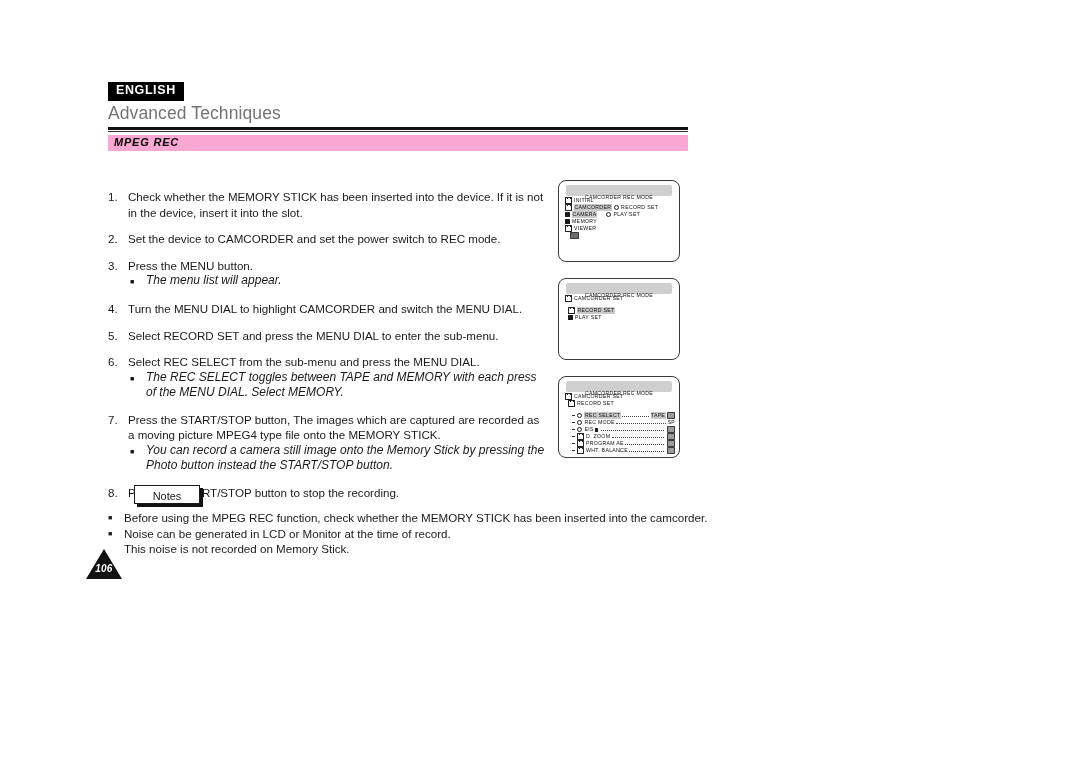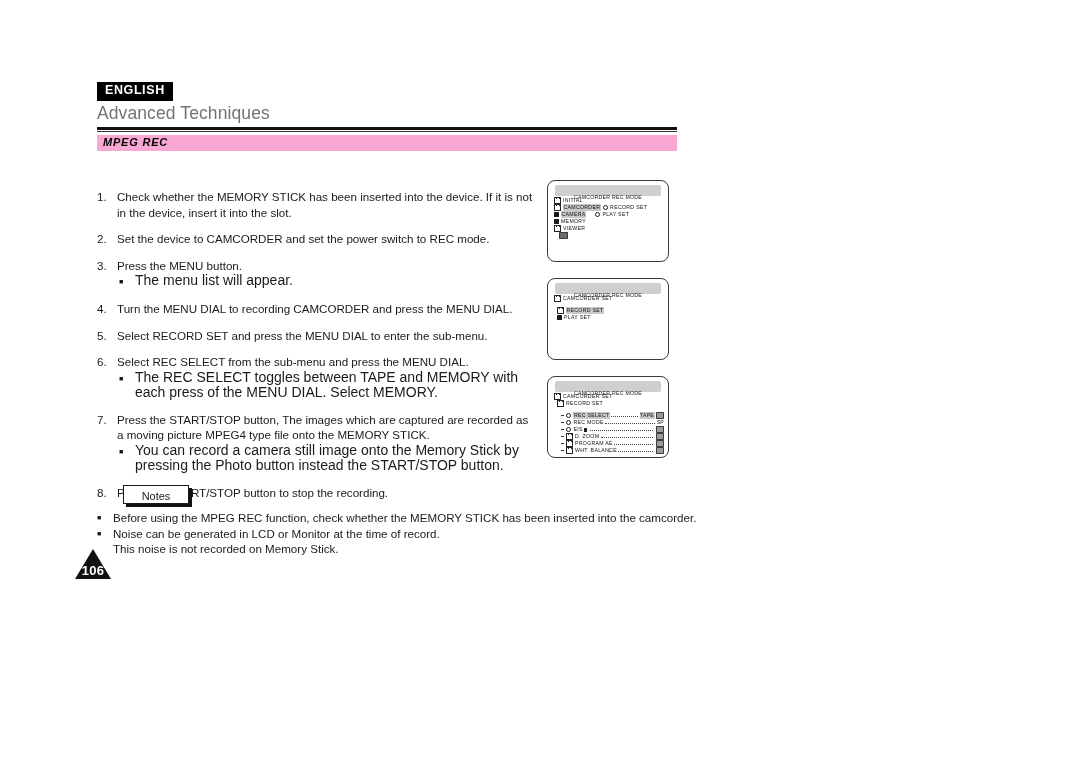--- a/index.html
+++ b/index.html
@@ -11,21 +11,21 @@
     width: 1080px;
     height: 763px;
     position: relative;
     font-family: "Liberation Sans", sans-serif;
     color: #1a1a1a;
     overflow: hidden;
   }
 
   .page {
     position: absolute;
-    left: 5px; top: 0;
+    left: 16px; top: 0;
     width: 872px;
     height: 763px;
   }
 
   
   .lang-badge {
     position: absolute;
     left: 92px;
     top: 82px;
     background: #000000;
@@ -131,22 +131,23 @@
     margin-top: 0px;
   }
   .sub-bullet {
     flex: 0 0 16px;
     font-size: 7px;
     line-height: 17px;
     color: #111;
   }
   .sub-text {
     flex: 1;
-    font-size: 14px;
+    font-size: 12px;
     line-height: 15.5px;
+    font-style: italic;
   }
 
   
   .notes-wrap {
     position: absolute;
     left: 88px;
     top: 485px;
   }
   .notes-tab {
     position: relative;
@@ -199,23 +200,24 @@
     height: 30px;
   }
   .page-num svg { display: block; }
   .page-num .pn {
     position: absolute;
     left: 0;
     top: 14px;
     width: 36px;
     text-align: center;
     color: #ffffff;
-    font-size: 13px;
+    font-size: 10px;
     font-weight: bold;
     letter-spacing: 0.2px;
+    font-style: italic;
   }
 
   
   .lcd {
     position: absolute;
     width: 122px;
     height: 82px;
     border: 1.2px solid #3a3a3a;
     border-radius: 8px;
     background: #ffffff;
@@ -366,21 +368,21 @@
           <div class="step-text">Press the MENU button.</div>
         </div>
         <div class="sub">
           <div class="sub-bullet">■</div>
           <div class="sub-text">The menu list will appear.</div>
         </div>
       </div>
       <div class="step">
         <div class="step-row">
           <div class="step-num">4.</div>
-          <div class="step-text">Turn the MENU DIAL to recording CAMCORDER and press the MENU DIAL.</div>
+          <div class="step-text">Turn the MENU DIAL to highlight CAMCORDER and switch the MENU DIAL.</div>
         </div>
       </div>
       <div class="step">
         <div class="step-row">
           <div class="step-num">5.</div>
           <div class="step-text">Select RECORD SET and press the MENU DIAL to enter the sub-menu.</div>
         </div>
       </div>
       <div class="step">
         <div class="step-row">

